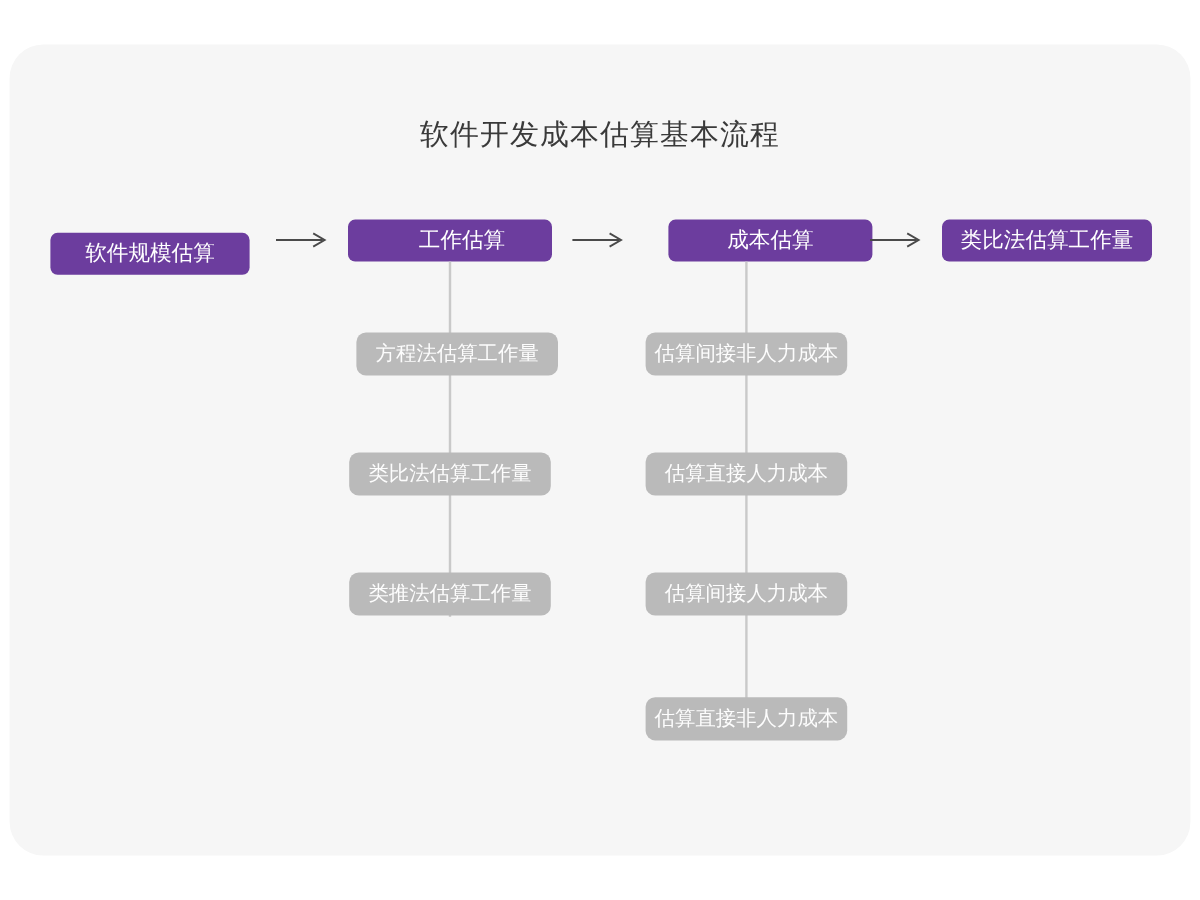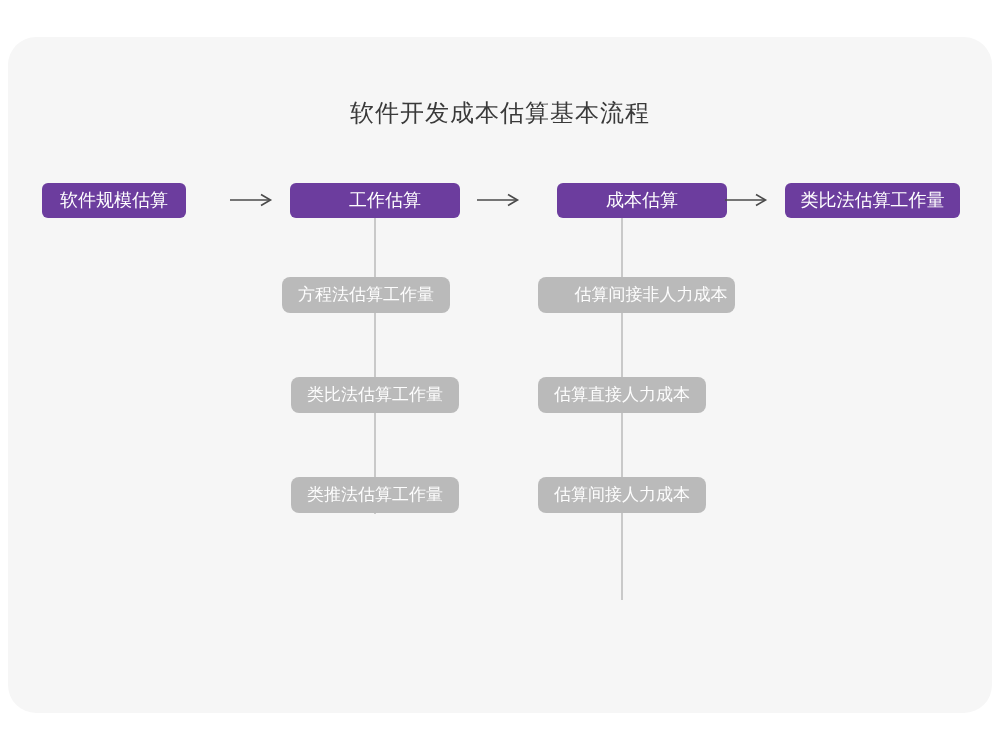--- a/index.html
+++ b/index.html
@@ -79,21 +79,21 @@
 
 <div class="stage">
 
   <div class="card"></div>
 
   <div class="title">软件开发成本估算基本流程</div>
 
   <div class="vline" style="left:374px; top:218px; height:296px;"></div>
   <div class="vline" style="left:621px; top:218px; height:382px;"></div>
 
-  <div class="main-box" style="left:42px; width:144px;">软件规模估算</div>
+  <div class="main-box" style="left:42px; width:166px;margin-top:11px;">软件规模估算</div>
 
   <div class="arrow" style="left:229px;">
     <svg width="44" height="14" viewBox="0 0 44 14">
       <line x1="1" y1="7" x2="40" y2="7" stroke="#4a4a4a" stroke-width="1.6"></line>
       <path d="M32 1.5 L41.5 7 L32 12.5" fill="none" stroke="#4a4a4a" stroke-width="1.6"></path>
     </svg>
   </div>
 
   <div class="main-box" style="left:290px; width:170px;padding-left:20px;">工作估算</div>
 
@@ -108,21 +108,22 @@
 
   <div class="arrow" style="left:724px;">
     <svg width="44" height="14" viewBox="0 0 44 14">
       <line x1="1" y1="7" x2="40" y2="7" stroke="#4a4a4a" stroke-width="1.6"></line>
       <path d="M32 1.5 L41.5 7 L32 12.5" fill="none" stroke="#4a4a4a" stroke-width="1.6"></path>
     </svg>
   </div>
 
   <div class="main-box" style="left:785px; width:175px;">类比法估算工作量</div>
 
-  <div class="sub-box" style="left:282px; top:277px;">方程法估算工作量</div>
+  <div class="sub-box" style="left:297px; top:277px;">方程法估算工作量</div>
   <div class="sub-box" style="left:291px; top:377px;">类比法估算工作量</div>
   <div class="sub-box" style="left:291px; top:477px;">类推法估算工作量</div>
 
-  <div class="sub-box" style="left:538px; top:277px;padding-left:29px;">估算间接非人力成本</div>
+  <div class="sub-box" style="left:538px; top:277px;">估算间接非人力成本</div>
   <div class="sub-box" style="left:538px; top:377px;">估算直接人力成本</div>
   <div class="sub-box" style="left:538px; top:477px;">估算间接人力成本</div>
+  <div class="sub-box" style="left:538px; top:581px;">估算直接非人力成本</div>
 
 </div>
 
 </body></html>

